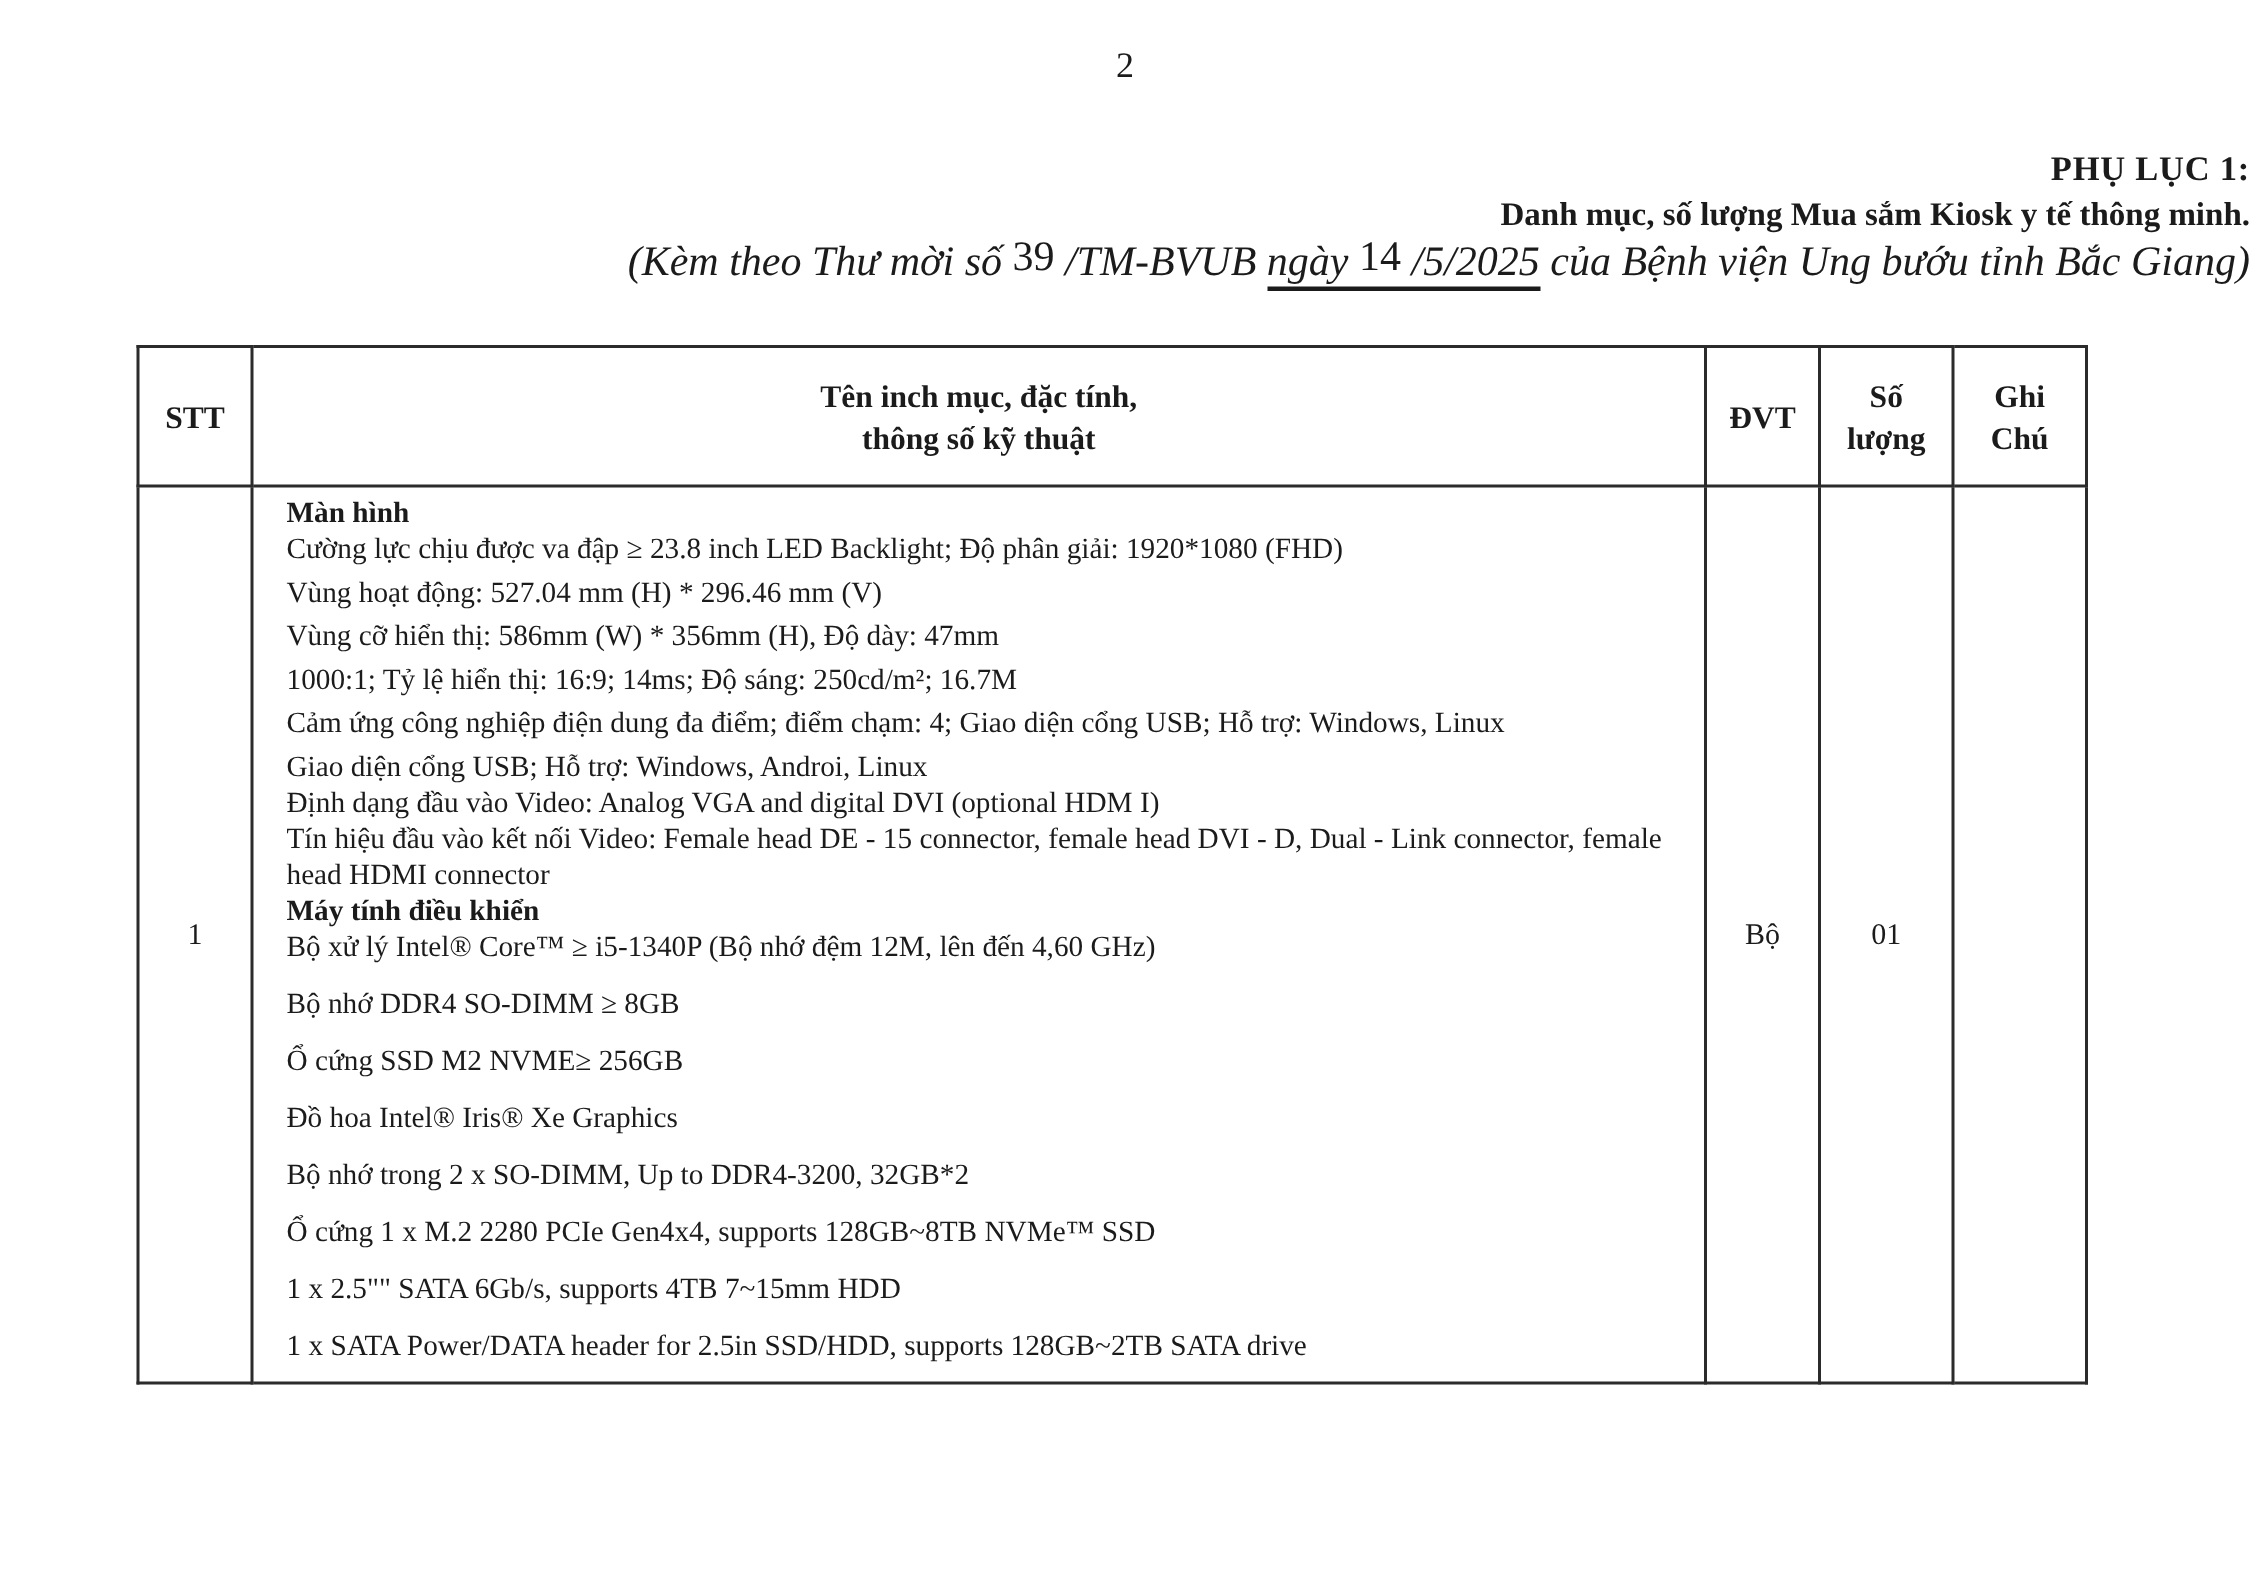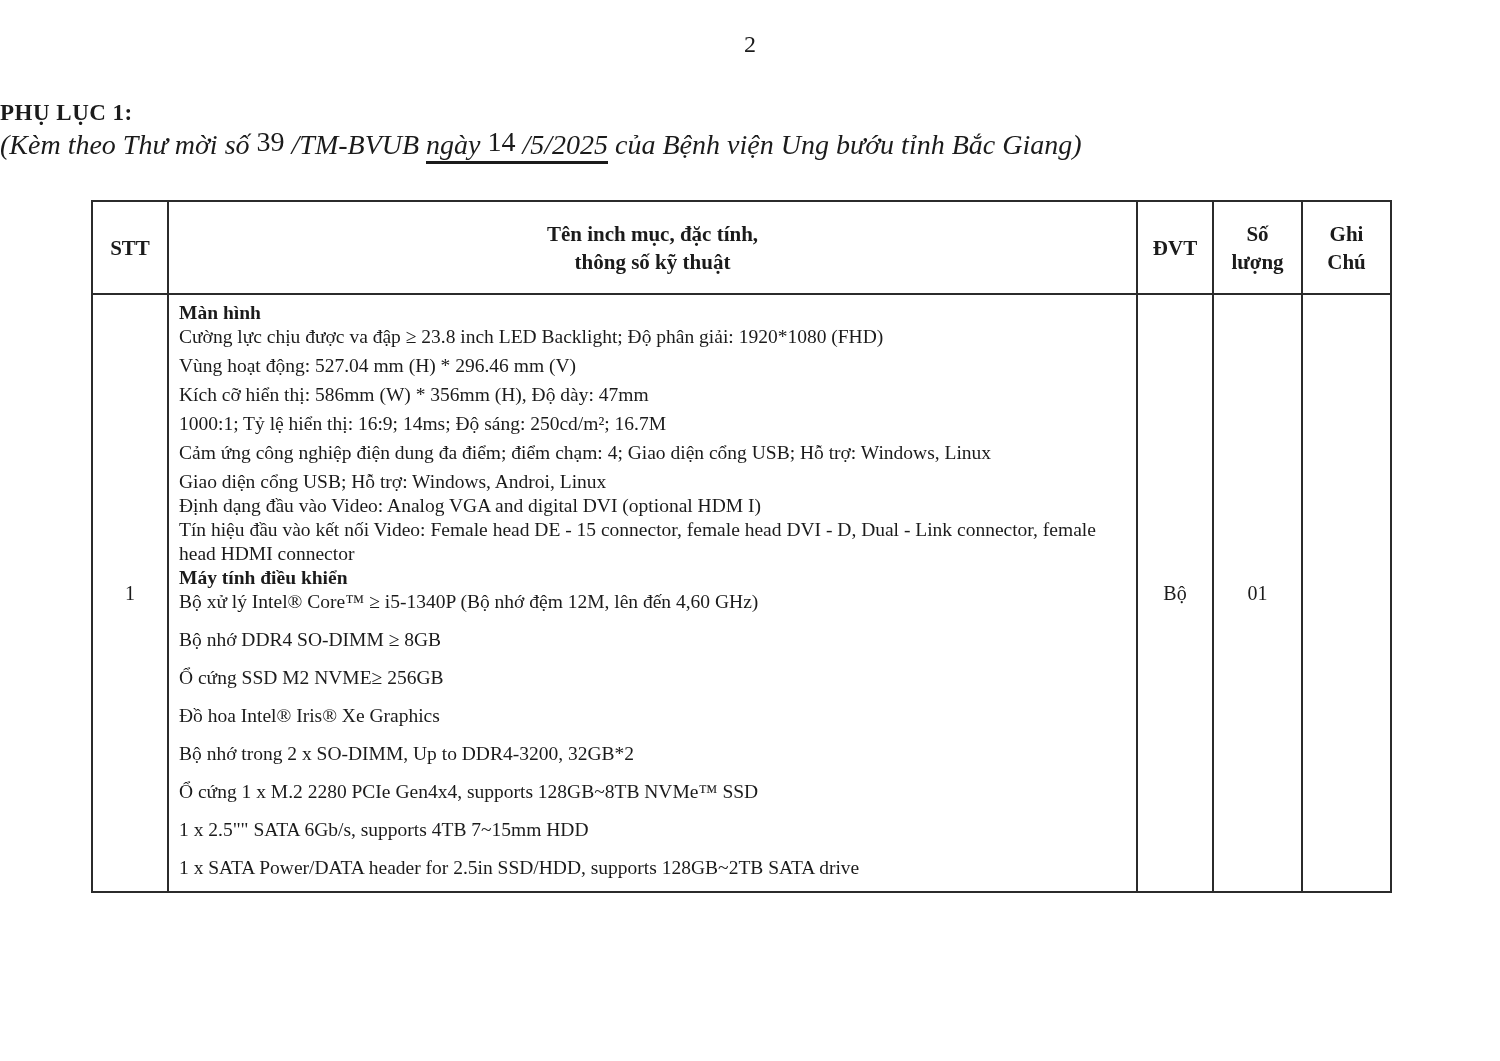--- a/index.html
+++ b/index.html
@@ -20,21 +20,21 @@
     height: 1061px;
     background: #ffffff;
   }
   .page-number {
     padding-top: 30px;
     text-align: center;
     font-size: 24px;
     line-height: 28px;
   }
   .doc-header {
-    text-align: left;
+    text-align: right;
   }
   .doc-title {
     margin-top: 40px;
     font-size: 23px;
     font-weight: bold;
     line-height: 30px;
     letter-spacing: 0.5px;
   }
   .doc-subtitle {
     font-size: 22px;
@@ -85,39 +85,40 @@
     padding: 0 4px;
   }
   .spec-table tbody tr { height: 598px; }
   td.cell-center {
     text-align: center;
     vertical-align: middle;
     font-size: 20px;
   }
   td.cell-spec {
     vertical-align: top;
-    padding: 6px 10px 8px 10px;
+    padding: 6px 10px 8px 22px;
   }
   .spec-line {
     font-size: 19.5px;
     line-height: 24px;
   }
   .spec-line.bold { font-weight: bold; }
   .spec-line.gap-s { margin-top: 5px; }
   .spec-line.gap-l { margin-top: 14px; }
 </style>
 </head>
 <body>
 
 <div class="page">
 
   <div class="page-number">2</div>
 
   <div class="doc-header">
     <div class="doc-title">PHỤ LỤC 1:</div>
+    <div class="doc-subtitle">Danh mục, số lượng Mua sắm Kiosk y tế thông minh.</div>
     <div class="doc-note">
       <span>(Kèm theo Thư mời số </span><span class="num">39</span><span> /TM-BVUB </span><span class="underlined"><span>ngày </span><span class="num">14</span><span> /5/2025 </span></span> <span>của Bệnh viện Ung bướu tỉnh Bắc Giang)</span>
     </div>
   </div>
 
   <table class="spec-table">
     <colgroup>
       <col class="c-stt">
         <col class="c-name">
         <col class="c-dvt">
@@ -136,21 +137,21 @@
 Chú</th>
       </tr>
     </thead>
     <tbody>
       <tr>
         <td class="cell-center">1</td>
         <td class="cell-spec">
             <div class="spec-line bold">Màn hình</div>
             <div class="spec-line">Cường lực chịu được va đập ≥ 23.8 inch LED Backlight; Độ phân giải: 1920*1080 (FHD)</div>
             <div class="spec-line gap-s">Vùng hoạt động: 527.04 mm (H) * 296.46 mm (V)</div>
-            <div class="spec-line gap-s">Kích cỡ hiển thị: 586mm (W) * 356mm (H), Độ dày: 47mm</div>
+            <div class="spec-line gap-s">Vùng cỡ hiển thị: 586mm (W) * 356mm (H), Độ dày: 47mm</div>
             <div class="spec-line gap-s">1000:1; Tỷ lệ hiển thị: 16:9; 14ms; Độ sáng: 250cd/m²; 16.7M</div>
             <div class="spec-line gap-s">Cảm ứng công nghiệp điện dung đa điểm; điểm chạm: 4; Giao diện cổng USB; Hỗ trợ: Windows, Linux</div>
             <div class="spec-line gap-s">Giao diện cổng USB; Hỗ trợ: Windows, Androi, Linux</div>
             <div class="spec-line">Định dạng đầu vào Video: Analog VGA and digital DVI (optional HDM I)</div>
             <div class="spec-line">Tín hiệu đầu vào kết nối Video: Female head DE - 15 connector, female head DVI - D, Dual - Link connector, female head HDMI connector</div>
             <div class="spec-line bold">Máy tính điều khiển</div>
             <div class="spec-line">Bộ xử lý Intel® Core™ ≥ i5-1340P (Bộ nhớ đệm 12M, lên đến 4,60 GHz)</div>
             <div class="spec-line gap-l">Bộ nhớ DDR4 SO-DIMM ≥ 8GB</div>
             <div class="spec-line gap-l">Ổ cứng SSD M2 NVME≥ 256GB</div>
             <div class="spec-line gap-l">Đồ hoa Intel® Iris® Xe Graphics</div>

